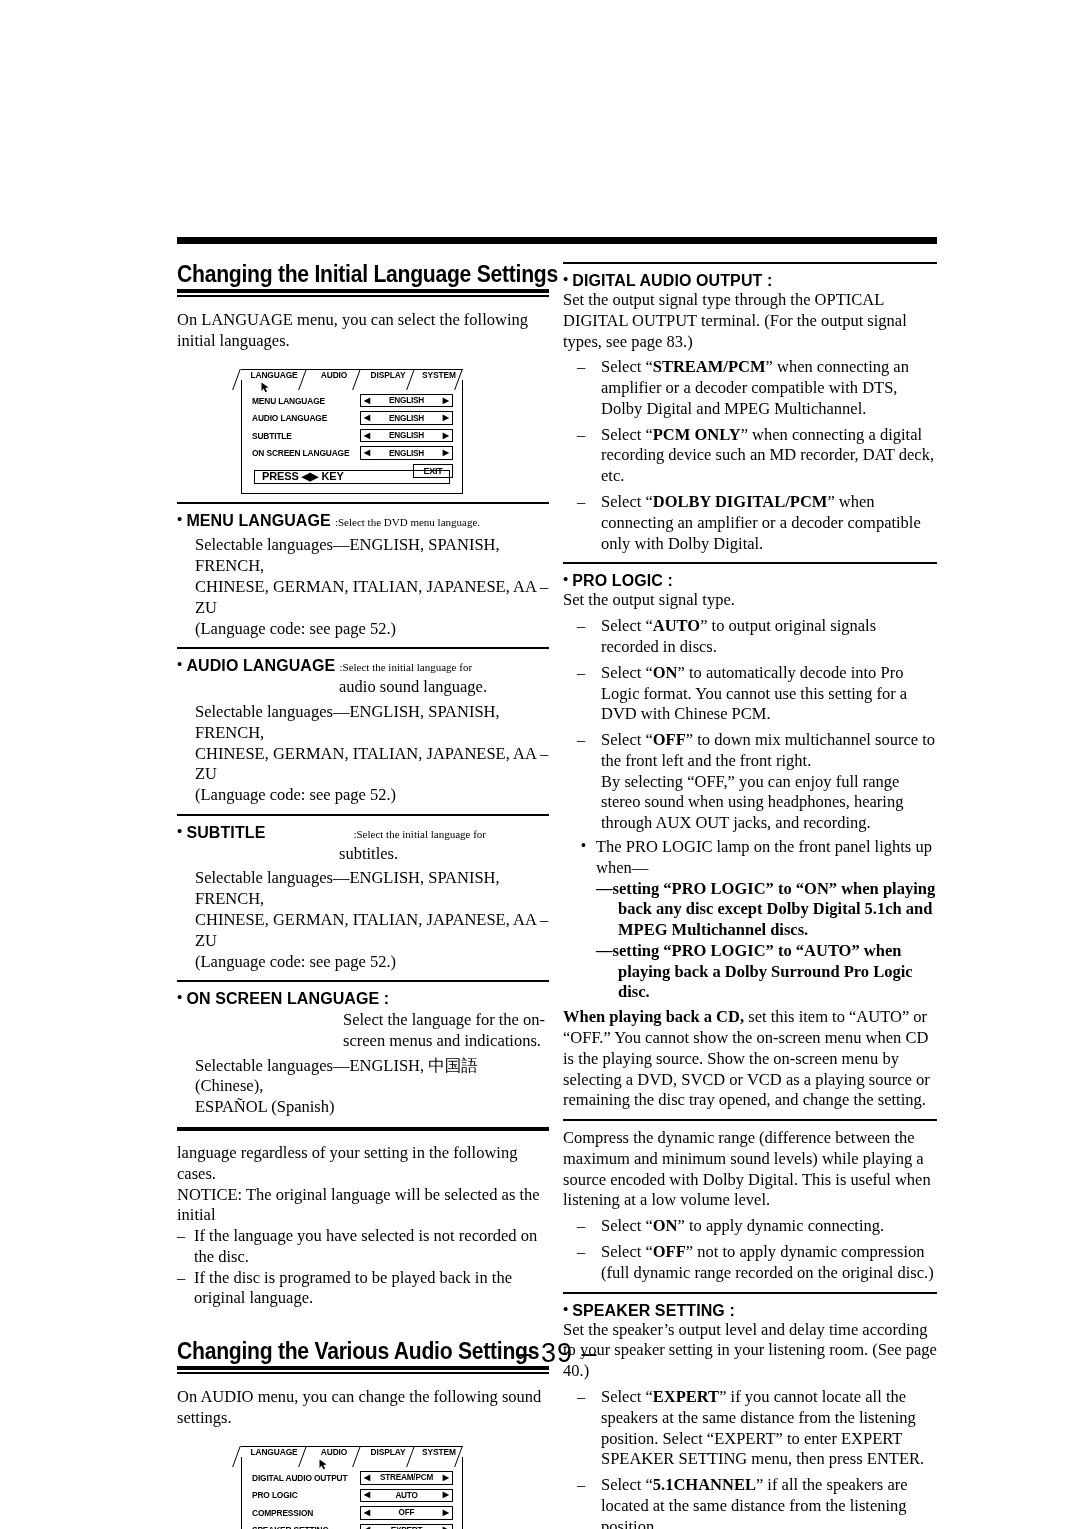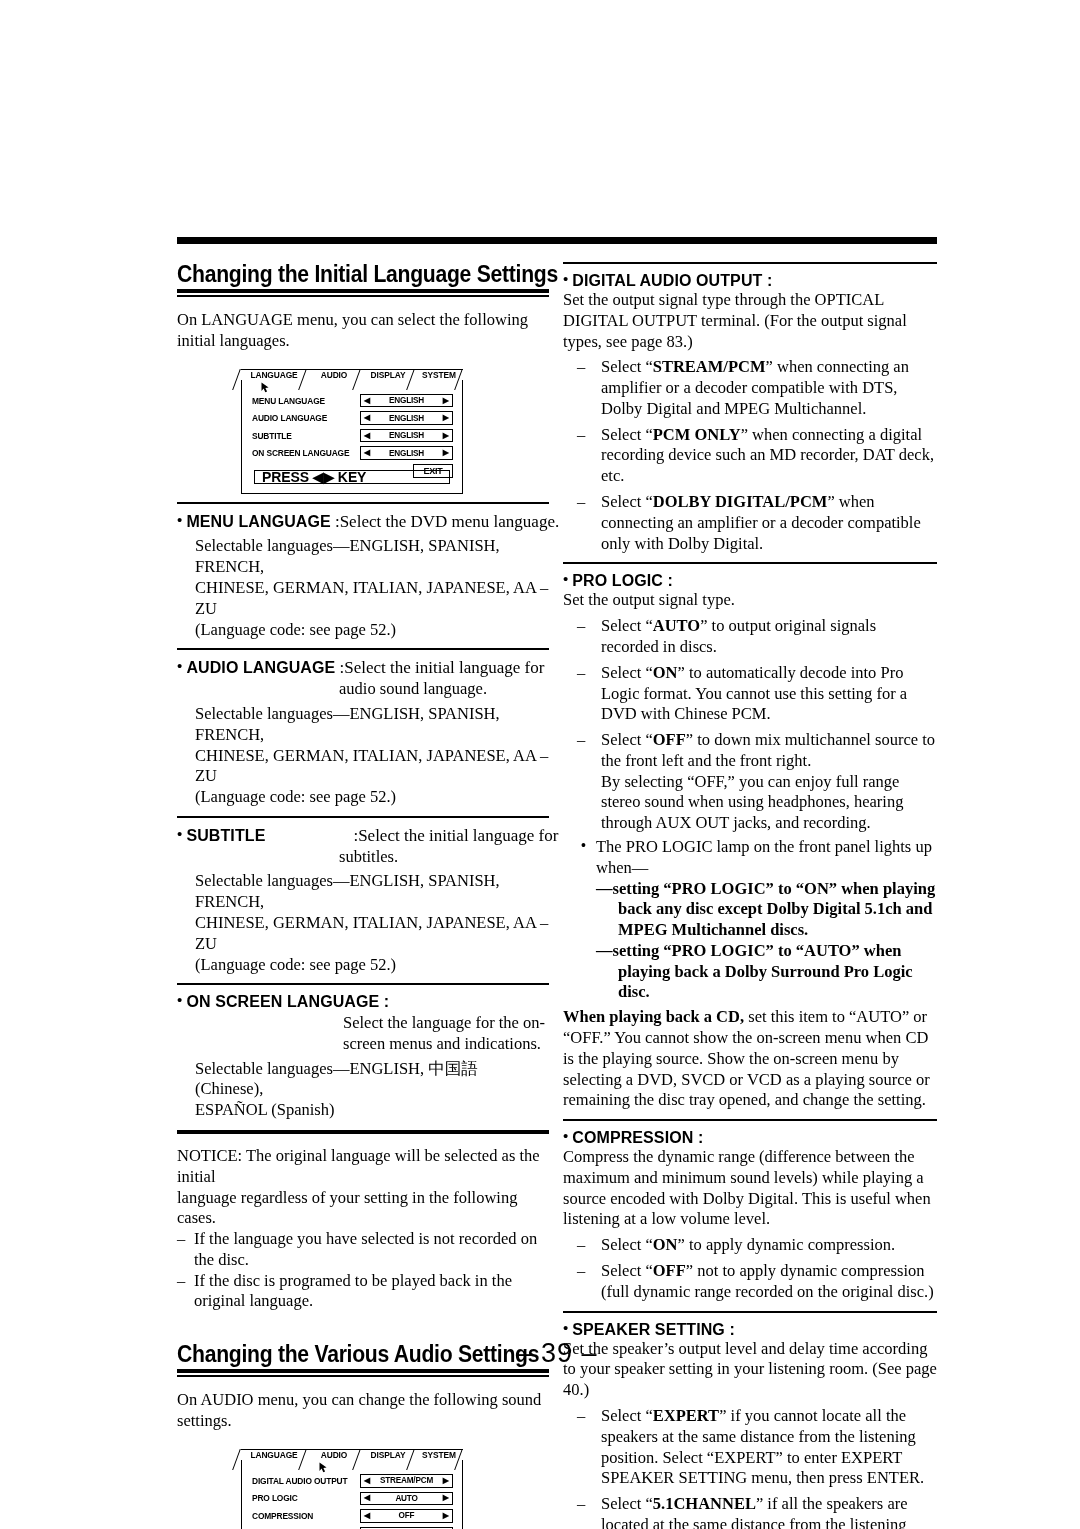--- a/index.html
+++ b/index.html
@@ -102,21 +102,21 @@
     vertical-align: 2px;
   }
   .term {
     font-family: "Liberation Sans", sans-serif;
     font-weight: bold;
     font-size: 16px;
     letter-spacing: 0.1px;
   }
   .defn {
     font-family: "Liberation Serif", serif;
-    font-size: 17px;
+    font-size: 11px;
     text-align: center;
   }
   .defn-cont {
     display: block;
     margin-left: 162px;
     font-size: 16.5px;
     line-height: 1.26;
   }
   .langlist {
     margin: 4px 0 0 18px;
@@ -268,21 +268,21 @@
   .osd-press {
     position: absolute;
     left: 12px;
     bottom: 9px;
     right: 12px;
     height: 14px;
     border: 1.4px solid #000;
     box-sizing: border-box;
     display: flex;
     align-items: center;
-    font-size: 14px;
+    font-size: 11px;
     font-weight: bold;
     padding-left: 7px;
     letter-spacing: -0.1px;
   }
   .osd-cursor {
     position: absolute;
     width: 9px;
     height: 11px;
     pointer-events: none;
   }
@@ -433,22 +433,22 @@
       <span class="defn-cont" style="margin-left:166px">screen menus and indications.</span>
       <div class="langlist">
         <span>Selectable languages—ENGLISH, 中国語 (Chinese),</span><br>
         <span>ESPAÑOL (Spanish)</span>
       </div>
     </div>
 
     <hr class="hr-thick">
 
     <div>
+      <p class="body tight">language regardless of your setting in the following cases.</p>
       <p class="body tight">NOTICE: The original language will be selected as the initial</p>
-      <p class="body tight">language regardless of your setting in the following cases.</p>
       <div class="dashitem dashitem-narrow">
         <span class="dash">–</span>
         <span>If the language you have selected is not recorded on the disc.</span>
       </div>
       <div class="dashitem dashitem-narrow">
         <span class="dash">–</span>
         <span>If the disc is programed to be played back in the original language.</span>
       </div>
     </div>
 
@@ -573,28 +573,24 @@
         <span>The PRO LOGIC lamp on the front panel lights up when—</span>
         <div class="emdash-item" style="padding-left:22px;text-indent:-22px;margin-top:0">—setting “PRO LOGIC” to “ON” when playing back any disc except Dolby Digital 5.1ch and MPEG Multichannel discs.</div>
         <div class="emdash-item" style="padding-left:22px;text-indent:-22px;margin-top:0">—setting “PRO LOGIC” to “AUTO” when playing back a Dolby Surround Pro Logic disc.</div>
       </div>
       <p class="body" style="margin-top:4px"><span class="b">When playing back a CD,</span><span> set this item to “AUTO” or “OFF.” You cannot show the on-screen menu when CD is the playing source. Show the on-screen menu by selecting a DVD, SVCD or VCD as a playing source or remaining the disc tray opened, and change the setting.</span></p>
     </div>
 
     <hr class="hr-thin">
 
     <div>
-      <div class="entry-line">
-        <span class="bullet">•</span>
-        <span class="term">COMPRESSION :</span>
-      </div>
       <p class="body indent-1">Compress the dynamic range (difference between the maximum and minimum sound levels) while playing a source encoded with Dolby Digital. This is useful when listening at a low volume level.</p>
       <div class="dashitem">
         <span class="dash">–</span>
-        <span>Select “</span><span class="b">ON</span><span>” to apply dynamic compression.</span>
+        <span>Select “</span><span class="b">ON</span><span>” to apply dynamic connecting.</span>
       </div>
       <div class="dashitem">
         <span class="dash">–</span>
         <span>Select “</span><span class="b">OFF</span><span>” not to apply dynamic compression (full dynamic range recorded on the original disc.)</span>
       </div>
     </div>
 
     <hr class="hr-thin">
 
     <div>

